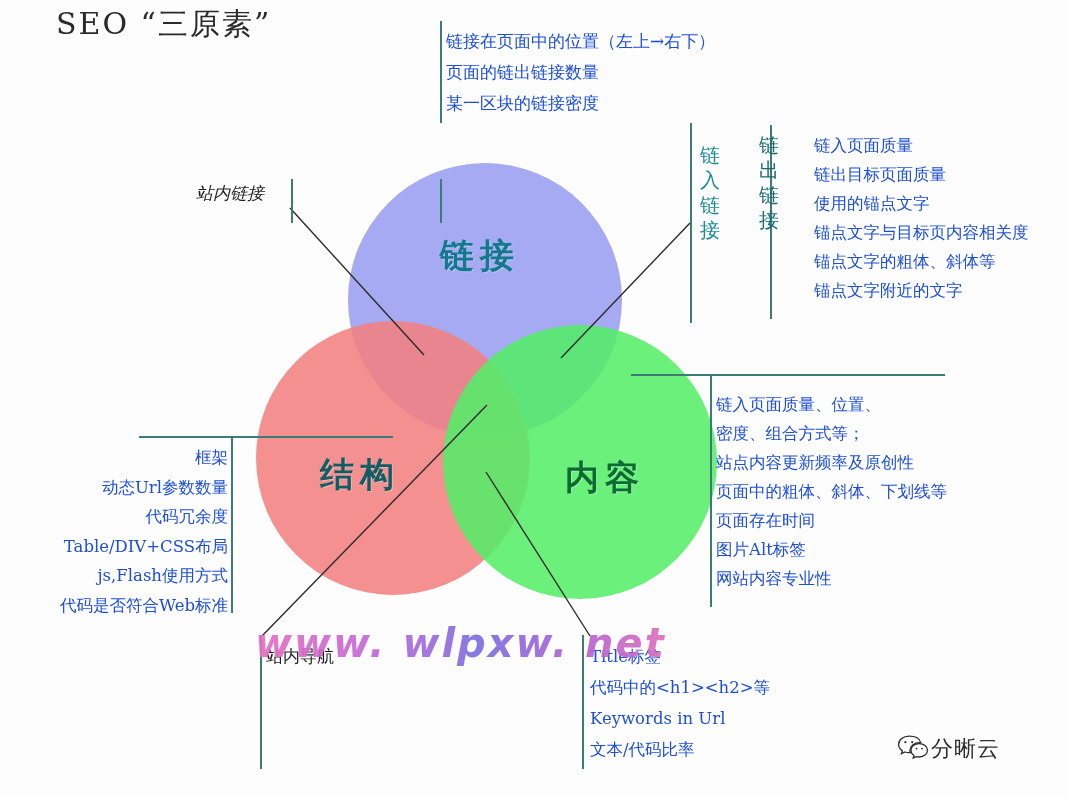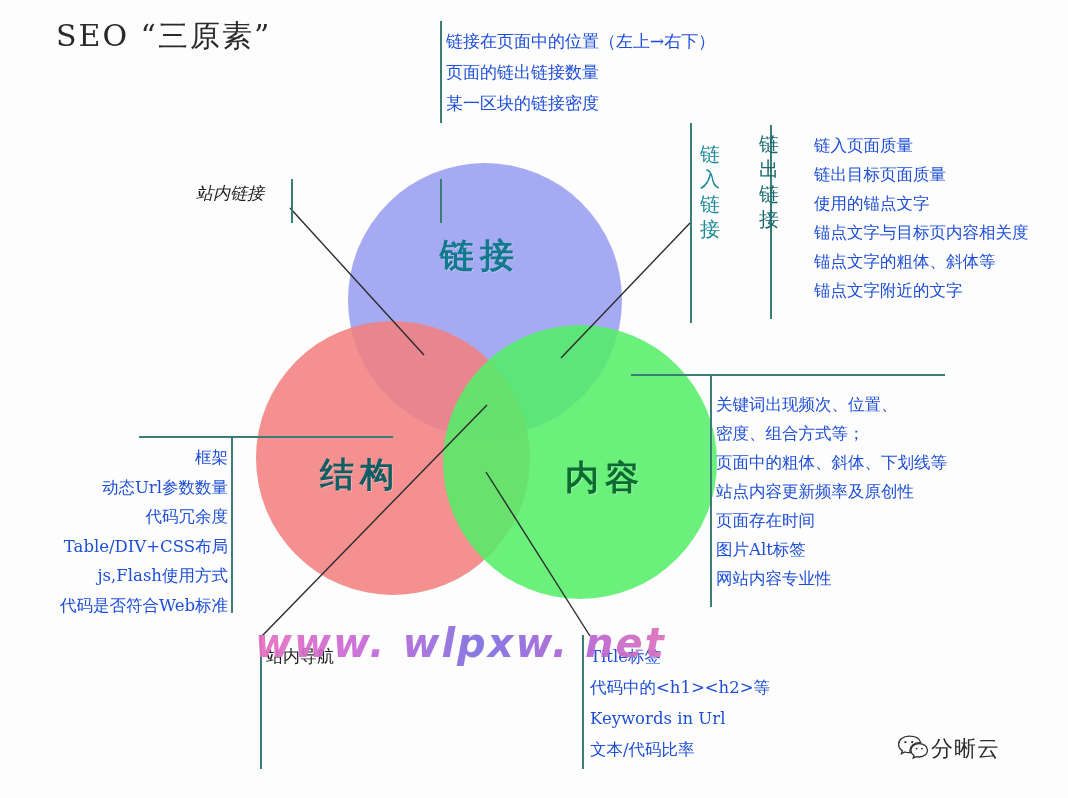--- a/index.html
+++ b/index.html
@@ -6,21 +6,21 @@
   body{
     width:1068px;height:798px;position:relative;overflow:hidden;
     font-family:"DejaVu Sans","Liberation Sans",sans-serif;
     background:#fdfdfd;
   }
   #stage{position:absolute;left:0;top:0;width:1068px;height:798px;}
   .abs{position:absolute;}
 
   
   #page-title{
-    left:56px;top:16px;
+    left:56px;top:4px;
     font-family:"DejaVu Serif","Liberation Serif",serif;
     font-size:30px;color:#2a2a2a;letter-spacing:2px;white-space:nowrap;
   }
 
   
   #venn{left:0;top:0;width:1068px;height:798px;pointer-events:none;}
 
   
   .venn-label{
     font-family:"DejaVu Serif","Liberation Serif",serif;
@@ -49,21 +49,21 @@
   
   .mini{
     font-family:"DejaVu Serif","Liberation Serif",serif;
     font-size:17px;color:#1d1d1d;white-space:nowrap;
   }
   #lbl-innerlink{left:196px;top:182px;font-style:italic;}
   #lbl-nav{left:266px;top:645px;}
 
   
   .vlabel{
-    font-family:Liberation Mono, monospace;
+    font-family:Liberation Serif, serif;
     font-size:20px;line-height:25px;width:23px;white-space:normal;
     word-break:break-all;letter-spacing:0;
   }
   #vlbl-in{left:700px;top:143px;color:#1a8a99;}
   #vlbl-out{left:759px;top:133px;color:#176a72;}
 
   
   #watermark{
     left:255px;top:620px;
     font-family:"DejaVu Sans","Liberation Sans",sans-serif;
@@ -154,24 +154,24 @@
   <div class="abs ann sm" id="ann-inlink-list">
     <span class="ann-line">链入页面质量</span>
     <span class="ann-line">链出目标页面质量</span>
     <span class="ann-line">使用的锚点文字</span>
     <span class="ann-line">锚点文字与目标页内容相关度</span>
     <span class="ann-line">锚点文字的粗体、斜体等</span>
     <span class="ann-line">锚点文字附近的文字</span>
   </div>
 
   <div class="abs ann sm" id="ann-content-list">
-    <span class="ann-line">关键词出现频次、位置、</span>
+    <span class="ann-line">链入页面质量、位置、</span>
     <span class="ann-line">密度、组合方式等；</span>
+    <span class="ann-line">站点内容更新频率及原创性</span>
     <span class="ann-line">页面中的粗体、斜体、下划线等</span>
-    <span class="ann-line">站点内容更新频率及原创性</span>
     <span class="ann-line">页面存在时间</span>
     <span class="ann-line">图片Alt标签</span>
     <span class="ann-line">网站内容专业性</span>
   </div>
 
   <div class="abs ann sm" id="ann-struct-list">
     <span class="ann-line">框架</span>
     <span class="ann-line">动态Url参数数量</span>
     <span class="ann-line">代码冗余度</span>
     <span class="ann-line">Table/DIV+CSS布局</span>

